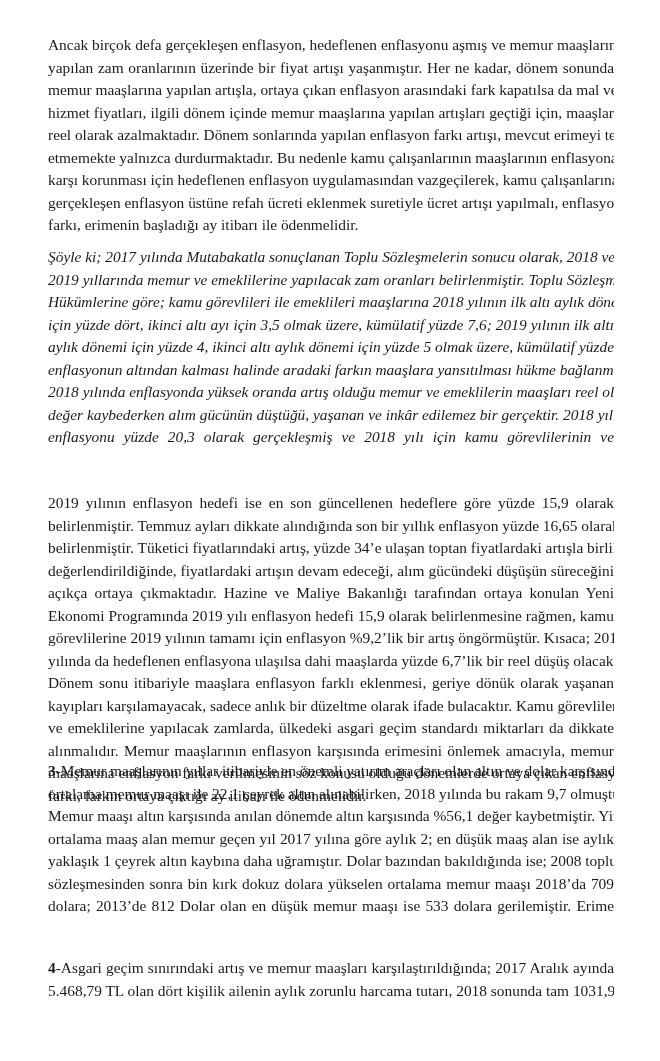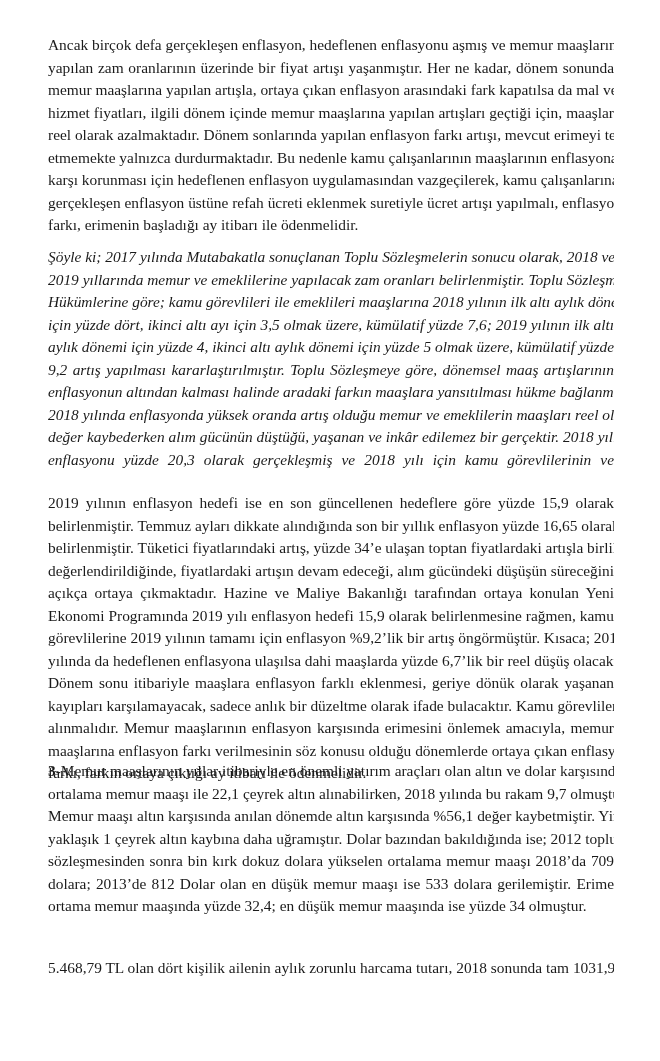--- a/index.html
+++ b/index.html
@@ -39,51 +39,52 @@
       <span class="line">gerçekleşen enflasyon üstüne refah ücreti eklenmek suretiyle ücret artışı yapılmalı, enflasyon</span>
       <span class="line last">farkı, erimenin başladığı ay itibarı ile ödenmelidir.</span>
     </div>
 
     <div class="para" style="top:246px;font-style:italic;">
       <span class="line">Şöyle ki; 2017 yılında Mutabakatla sonuçlanan Toplu Sözleşmelerin sonucu olarak, 2018 ve</span>
       <span class="line">2019 yıllarında memur ve emeklilerine yapılacak zam oranları belirlenmiştir. Toplu Sözleşme</span>
       <span class="line">Hükümlerine göre; kamu görevlileri ile emeklileri maaşlarına 2018 yılının ilk altı aylık dönemi</span>
       <span class="line">için yüzde dört, ikinci altı ayı için 3,5 olmak üzere, kümülatif yüzde 7,6; 2019 yılının ilk altı</span>
       <span class="line">aylık dönemi için yüzde 4, ikinci altı aylık dönemi için yüzde 5 olmak üzere, kümülatif yüzde</span>
-      <span class="line">9,2 artış yapılması kararlaştırılmıştır. Toplu Sözleşmeye göre, dönemsel maaş artışlarının</span>
       <span class="line">enflasyonun altından kalması halinde aradaki farkın maaşlara yansıtılması hükme bağlanmıştır.</span>
       <span class="line">2018 yılında enflasyonda yüksek oranda artış olduğu memur ve emeklilerin maaşları reel olarak</span>
       <span class="line">değer kaybederken alım gücünün düştüğü, yaşanan ve inkâr edilemez bir gerçektir. 2018 yıllı</span>
       <span class="line">enflasyonu yüzde 20,3 olarak gerçekleşmiş ve 2018 yılı için kamu görevlilerinin ve</span>
     </div>
 
     <div class="para" style="top:492px;font-family:Liberation Serif, serif;">
       <span class="line">2019 yılının enflasyon hedefi ise en son güncellenen hedeflere göre yüzde 15,9 olarak</span>
       <span class="line">belirlenmiştir.  Temmuz ayları dikkate alındığında son bir yıllık enflasyon yüzde 16,65 olarak</span>
       <span class="line">belirlenmiştir. Tüketici fiyatlarındaki artış, yüzde 34’e ulaşan toptan fiyatlardaki artışla birlikte</span>
       <span class="line">değerlendirildiğinde, fiyatlardaki artışın devam edeceği, alım gücündeki düşüşün süreceğini</span>
       <span class="line">açıkça ortaya çıkmaktadır. Hazine ve Maliye Bakanlığı tarafından ortaya konulan Yeni</span>
       <span class="line">Ekonomi Programında 2019 yılı enflasyon hedefi 15,9 olarak belirlenmesine rağmen, kamu</span>
       <span class="line">görevlilerine 2019 yılının tamamı için enflasyon %9,2’lik bir artış öngörmüştür. Kısaca; 2019</span>
       <span class="line">yılında da hedeflenen enflasyona ulaşılsa dahi maaşlarda yüzde 6,7’lik bir reel düşüş olacaktır.</span>
       <span class="line">Dönem sonu itibariyle maaşlara enflasyon farklı eklenmesi, geriye dönük olarak yaşanan</span>
       <span class="line">kayıpları karşılamayacak, sadece anlık bir düzeltme olarak ifade bulacaktır. Kamu görevlileri</span>
+      <span class="line">ve emeklilerine yapılacak zamlarda, ülkedeki asgari geçim standardı miktarları da dikkate</span>
       <span class="line">alınmalıdır. Memur maaşlarının enflasyon karşısında erimesini önlemek amacıyla, memur</span>
       <span class="line">maaşlarına enflasyon farkı verilmesinin söz konusu olduğu dönemlerde ortaya çıkan enflasyon</span>
       <span class="line last">farkı, farkın ortaya çıktığı ay itibarı ile ödenmelidir.</span>
     </div>
 
     <div class="para" style="top:760px;">
       <span class="line"><b class="bold">3</b><span>-Memur maaşlarının yıllar itibariyle en önemli yatırım araçları olan altın ve dolar karşısındaki</span></span>
       <span class="line">ortalama memur maaşı ile 22,1 çeyrek altın alınabilirken, 2018 yılında bu rakam 9,7 olmuştur.</span>
       <span class="line">Memur maaşı altın karşısında anılan dönemde altın karşısında %56,1 değer kaybetmiştir. Yine</span>
-      <span class="line">yaklaşık 1 çeyrek altın kaybına daha uğramıştır. Dolar bazından bakıldığında ise; 2012 toplu</span>
+      <span class="line">ortalama maaş alan memur geçen yıl 2017 yılına göre aylık 2; en düşük maaş alan ise aylık</span>
+      <span class="line">yaklaşık 1 çeyrek altın kaybına daha uğramıştır. Dolar bazından bakıldığında ise; 2008 toplu</span>
       <span class="line">sözleşmesinden sonra bin kırk dokuz dolara yükselen ortalama memur maaşı 2018’da 709</span>
       <span class="line">dolara; 2013’de 812 Dolar olan en düşük memur maaşı ise 533 dolara gerilemiştir. Erime</span>
-      <span class="line last">ortama memur maaşında yüzde 32,4; en düşük memur maaşında ise yüzde 34 olmuştur.</span>
     </div>
 
     <div class="para" style="top:957px;">
+      <span class="line"><b class="bold">4</b><span>-Asgari geçim sınırındaki artış ve memur maaşları karşılaştırıldığında; 2017 Aralık ayında</span></span>
       <span class="line">5.468,79 TL olan dört kişilik ailenin aylık zorunlu harcama tutarı, 2018 sonunda tam 1031,94</span>
     </div>
 
   </div>
 </div>
 
 </body></html>

